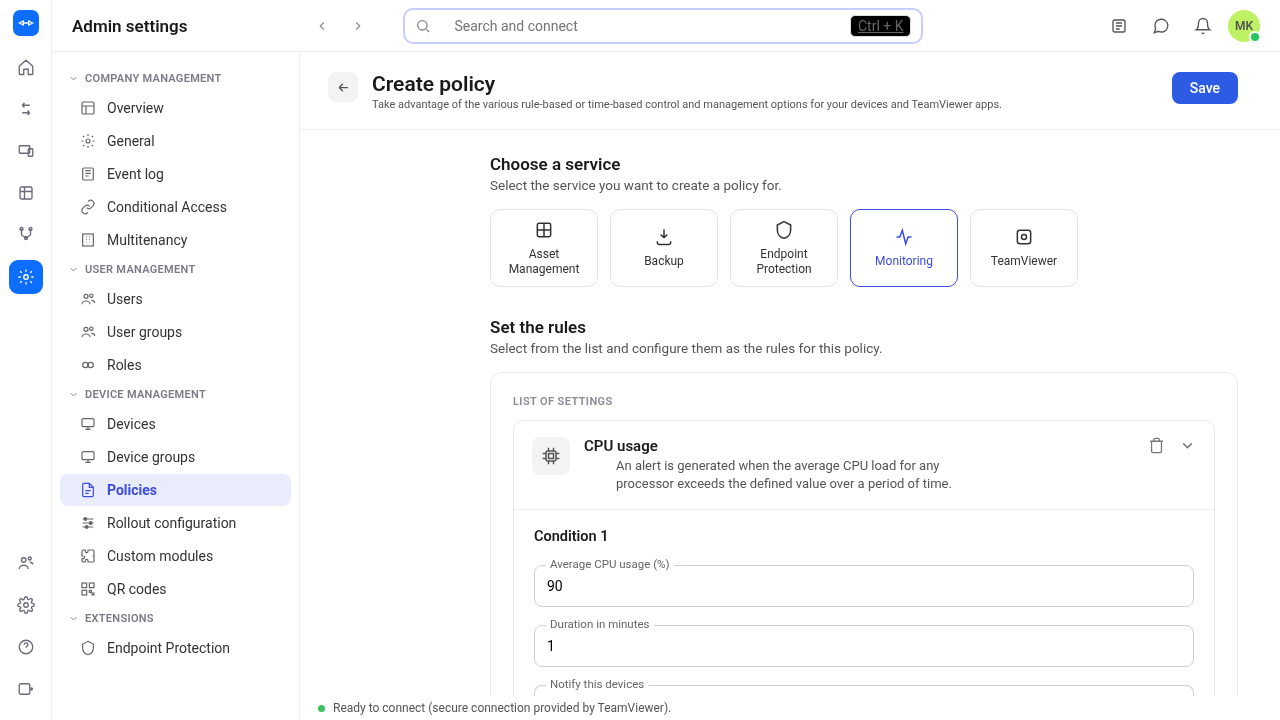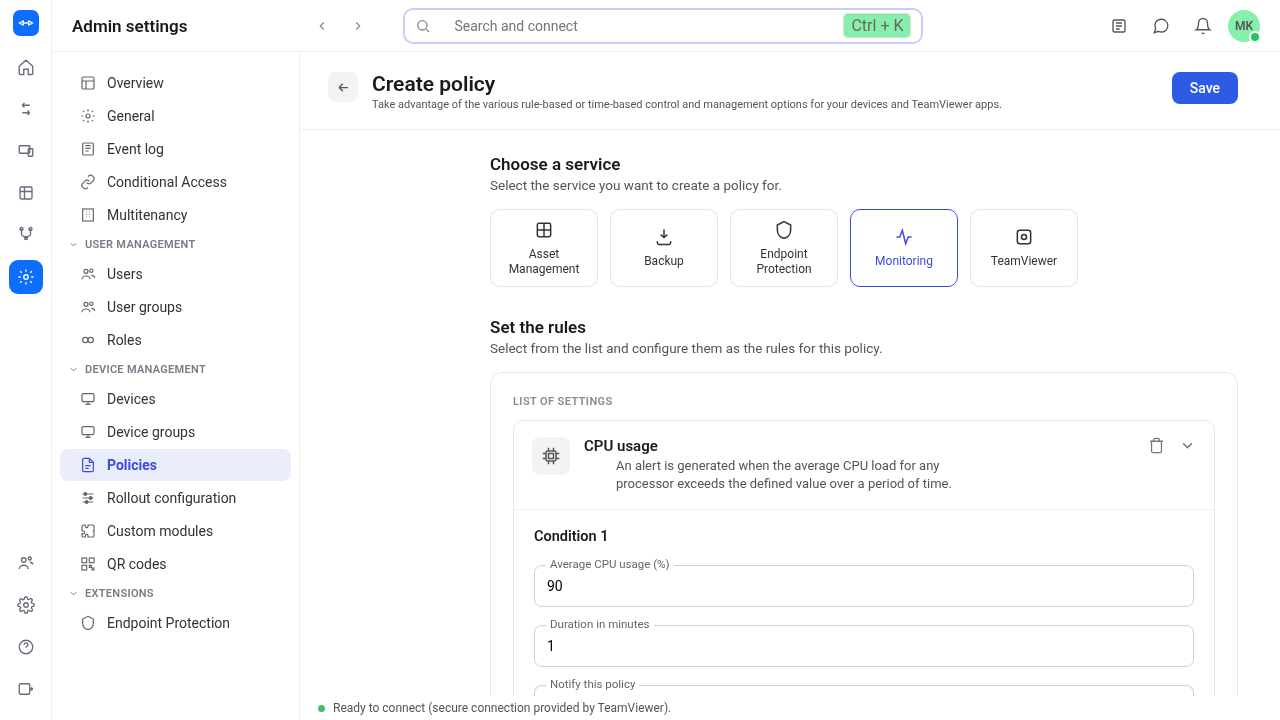--- a/index.html
+++ b/index.html
@@ -13,25 +13,25 @@
 .rail-btn svg { width: 18px; height: 18px; }
 
 .main-col { flex: 1; display: flex; flex-direction: column; }
 .topbar { height: 52px; display: flex; align-items: center; padding: 0 20px; border-bottom: 1px solid #eee; gap: 10px; }
 .page-title { font-size: 17px; font-weight: 600; margin-right: 10px; }
 .nav-arrows { display: flex; gap: 6px; margin-left: 100px; }
 .nav-arrow { width: 30px; height: 30px; border-radius: 6px; display: flex; align-items: center; justify-content: center; color: #888; cursor: pointer; }
 .searchbox { flex: 0 0 520px; margin-left: 20px; height: 36px; border: 2px solid #c7cdfd; border-radius: 10px; display: flex; align-items: center; padding: 0 10px; gap: 23px; }
 .searchbox svg { width: 16px; height: 16px; color: #888; }
 .search-input { flex: 1; border: none; outline: none; font-size: 14px; color: #333; background: transparent; }
-.kbd { border: 1px solid #ddd; border-radius: 5px; padding: 2px 7px; font-size: 16px; color: #666; background: #86efac; }
+.kbd { border: 1px solid #ddd; border-radius: 5px; padding: 2px 7px; font-size: 14px; color: #666; background: #000000; text-decoration: underline; }
 .top-right { margin-left: auto; display: flex; align-items: center; gap: 8px; }
 .top-icon-btn { width: 34px; height: 34px; border-radius: 8px; display: flex; align-items: center; justify-content: center; color: #555; cursor: pointer; }
 .top-icon-btn svg { width: 18px; height: 18px; }
-.avatar { width: 32px; height: 32px; border-radius: 50%; background: #86efac; display: flex; align-items: center; justify-content: center; font-size: 12px; font-weight: 600; color: #555; position: relative; }
+.avatar { width: 32px; height: 32px; border-radius: 50%; background: #bef264; display: flex; align-items: center; justify-content: center; font-size: 12px; font-weight: 600; color: #555; position: relative; }
 .avatar::after { content: ""; position: absolute; width: 8px; height: 8px; background: #22c55e; border: 2px solid #fff; border-radius: 50%; bottom: -1px; right: -1px; }
 
 .body-row { flex: 1; display: flex; overflow: hidden; }
 .sidebar { width: 248px; border-right: 1px solid #eee; padding: 14px 8px; overflow-y: auto; font-size: 14px; }
 .group-header { display: flex; align-items: center; gap: 6px; padding: 6px 8px; font-size: 11px; font-weight: 600; color: #7a7a88; letter-spacing: 0.3px; cursor: pointer; }
 .group-header svg { width: 11px; height: 11px; }
 .side-item { display: flex; align-items: center; gap: 11px; padding: 8px 12px 8px 20px; border-radius: 8px; color: #333; cursor: pointer; margin: 1px 0; }
 .side-item svg { width: 16px; height: 16px; color: #666; }
 .side-item.active { background: #e9ecfb; color: #3b4ce0; font-weight: 700; }
 .side-item.active svg { color: #3b4ce0; }
@@ -192,20 +192,26 @@
             <path d="M18 8a6 6 0 10-12 0c0 7-3 9-3 9h18s-3-2-3-9M13.7 21a2 2 0 01-3.4 0"></path>
           </svg>
         </div>
       <div class="avatar">MK</div>
     </div>
   </div>
 
   <div class="body-row">
 
     <div class="sidebar" id="sidebar">
+        <div class="group-header">
+          <svg viewBox="0 0 24 24" fill="none" stroke="currentColor" stroke-width="2">
+            <path d="M6 9l6 6 6-6"></path>
+          </svg>
+          <span>COMPANY MANAGEMENT</span>
+        </div>
         <div class="side-item">
           <svg viewBox="0 0 24 24" fill="none" stroke="currentColor" stroke-width="1.8">
             <rect x="3" y="3" width="18" height="18" rx="2"></rect>
             <path d="M3 9h18M9 9v12"></path>
           </svg>
           <span>Overview</span>
         </div>
         <div class="side-item">
           <svg viewBox="0 0 24 24" fill="none" stroke="currentColor" stroke-width="1.8">
             <circle cx="12" cy="12" r="3"></circle>
@@ -416,21 +422,21 @@
               <div class="cond-title">Condition 1</div>
               <div class="field-wrap">
                 <div class="field-label">Average CPU usage (%)</div>
                 <input class="field-input" value="90" style="">
               </div>
               <div class="field-wrap">
                 <div class="field-label">Duration in minutes</div>
                 <input class="field-input" value="1" style="">
               </div>
               <div class="field-wrap" style="margin-bottom:0">
-                <div class="field-label">Notify this policy</div>
+                <div class="field-label">Notify this devices</div>
                 <input class="field-input" style="border-bottom: none; border-radius: 8px 8px 0px 0px;">
               </div>
             </div>
           </div>
         </div>
       </div>
 
       <div class="statusbar">
         <div class="status-dot"></div>
         <span>Ready to connect (secure connection provided by TeamViewer).</span>

